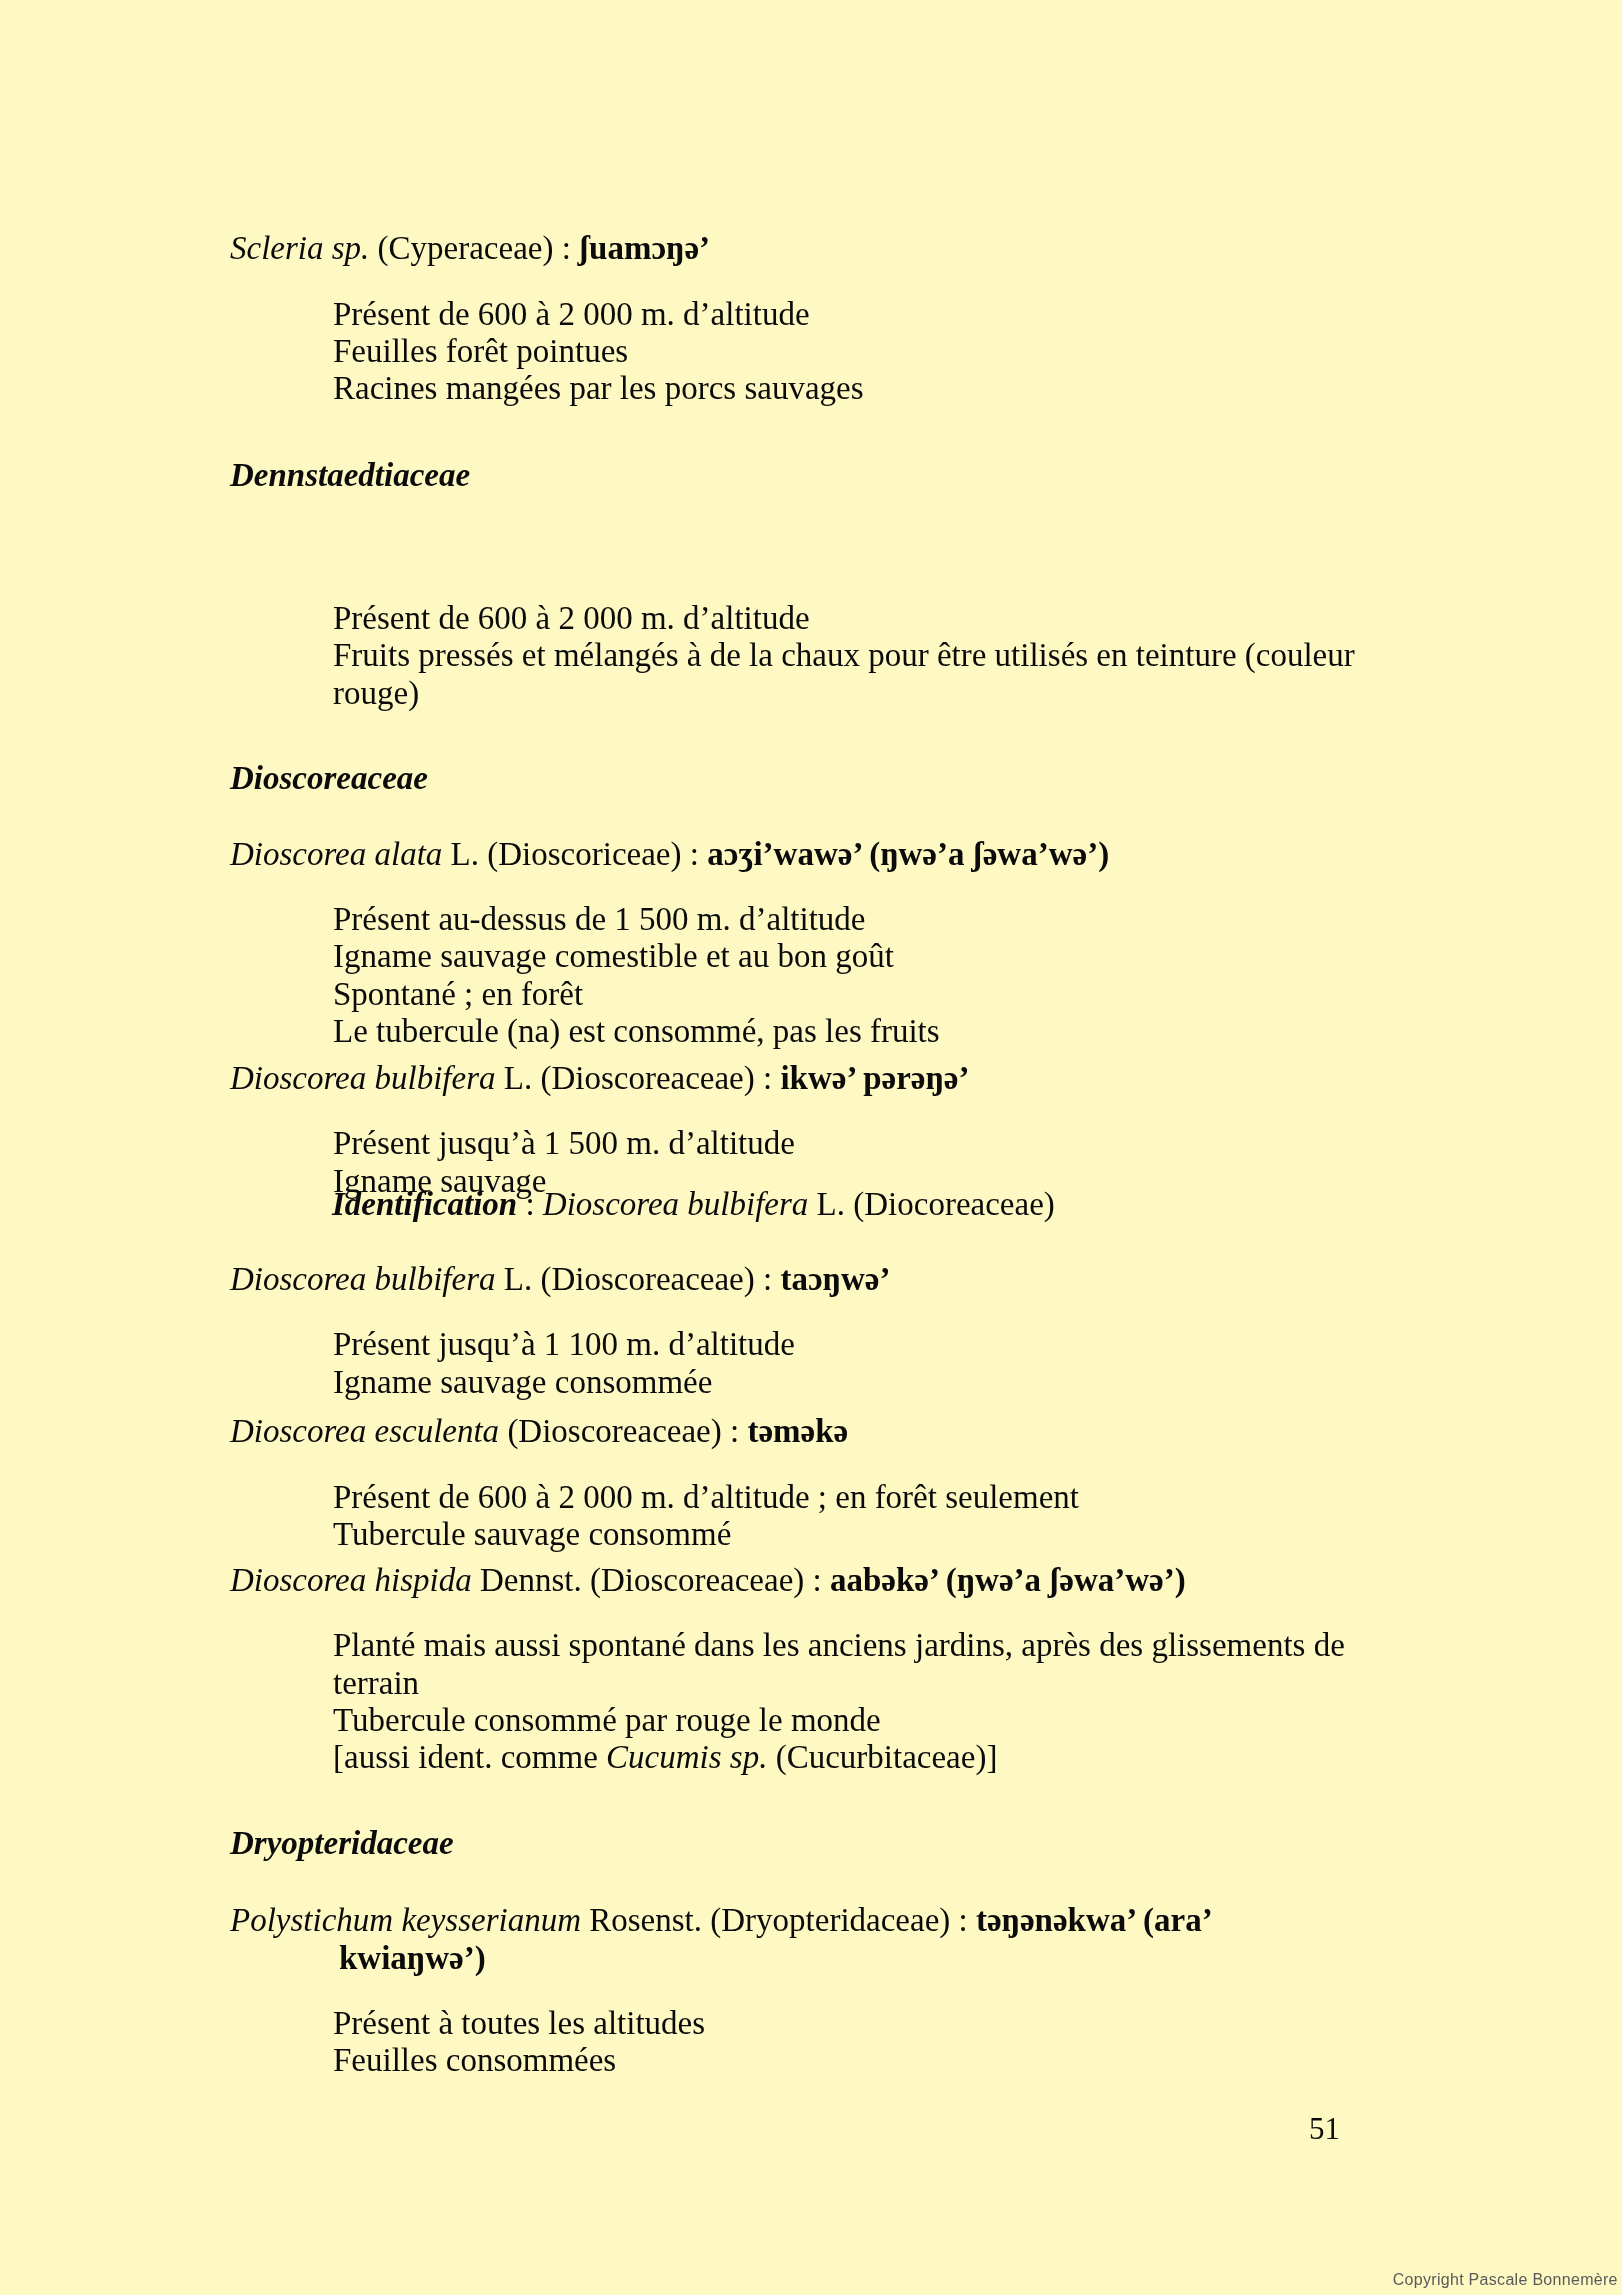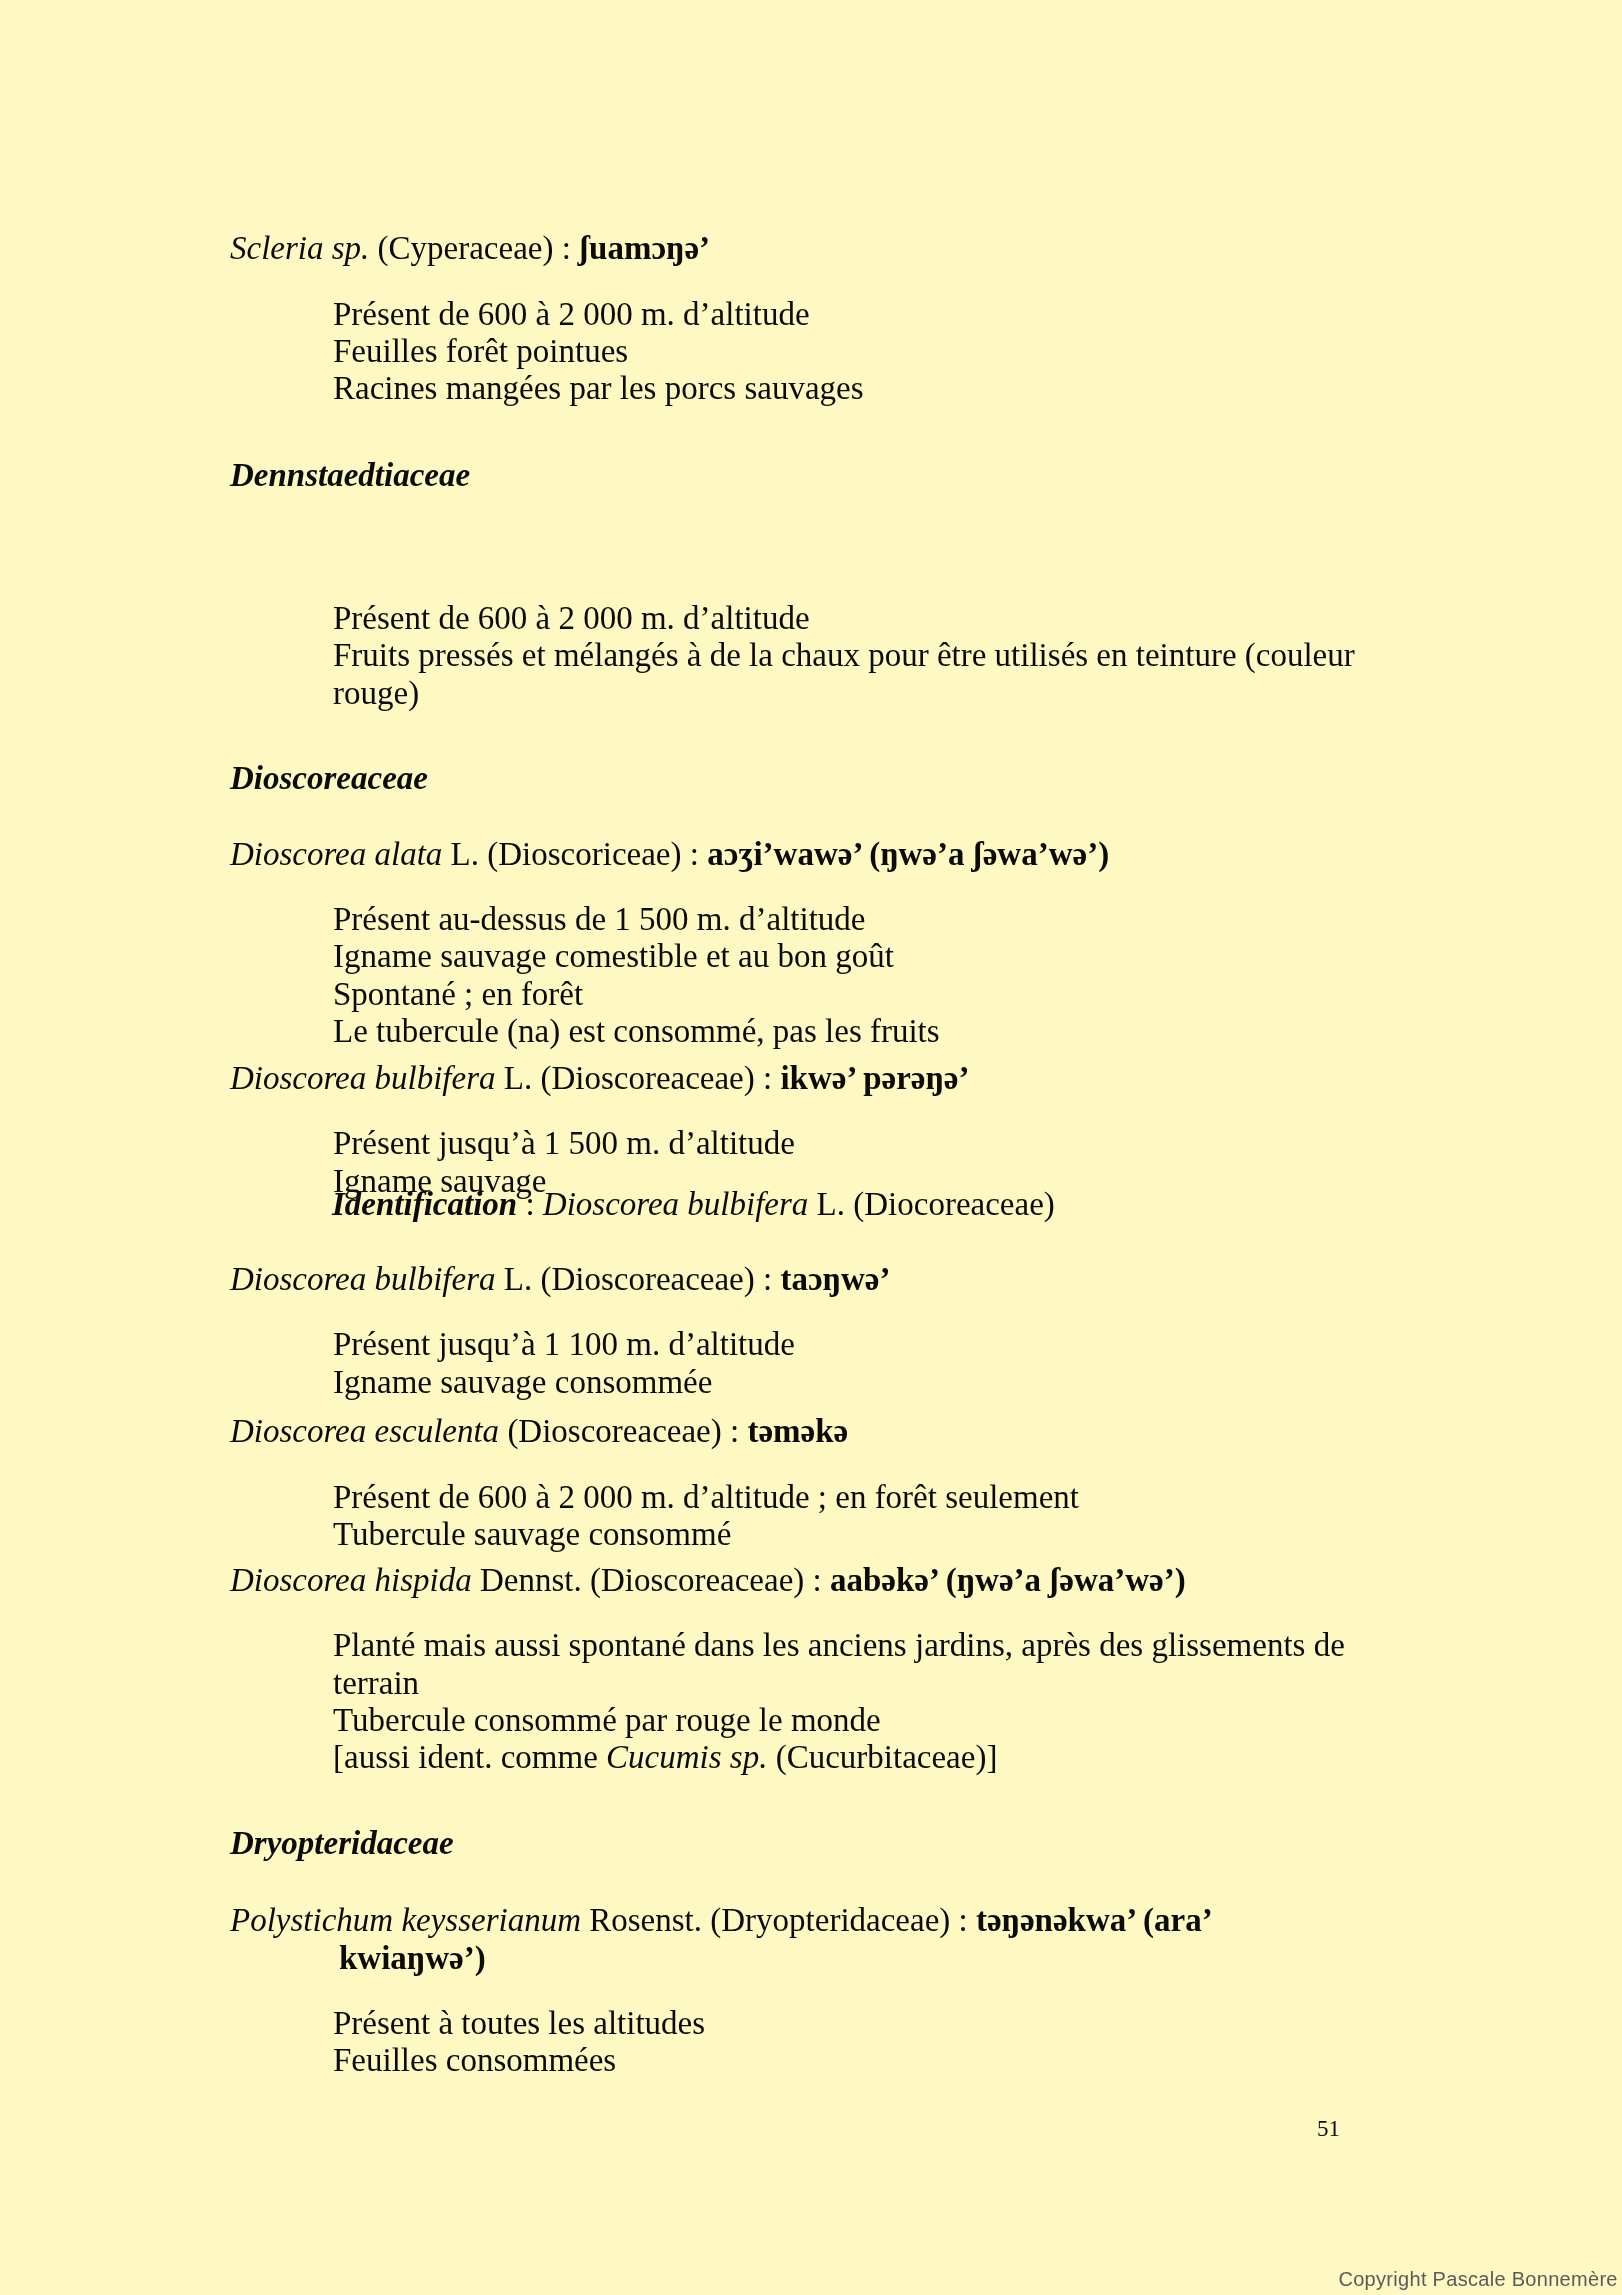--- a/index.html
+++ b/index.html
@@ -27,29 +27,29 @@
   .fam  { left: 230px; font-weight: 700; font-style: italic; text-align: right; }
   .ident { left: 332px; }
   .vern2 { left: 327px; margin-left: 12px; }
   .i  { font-style: italic; }
   .b  { font-weight: 700; }
   .bi { font-weight: 700; font-style: italic; }
   .pagenum {
     position: absolute;
     right: 283px;
     top: 2111px;
-    font-size: 23px;
+    font-size: 31px;
     line-height: 35px;
   }
   .copyright {
     position: absolute;
     right: 5.2px;
     top: 2269px;
     font-family: "Liberation Sans", "DejaVu Sans", sans-serif;
-    font-size: 20px;
+    font-size: 16px;
     line-height: 21px;
     color: #5a5a5a;
     letter-spacing: 0.3px;
   }
 </style>
 </head>
 <body>
 
 <div class="page">
 

